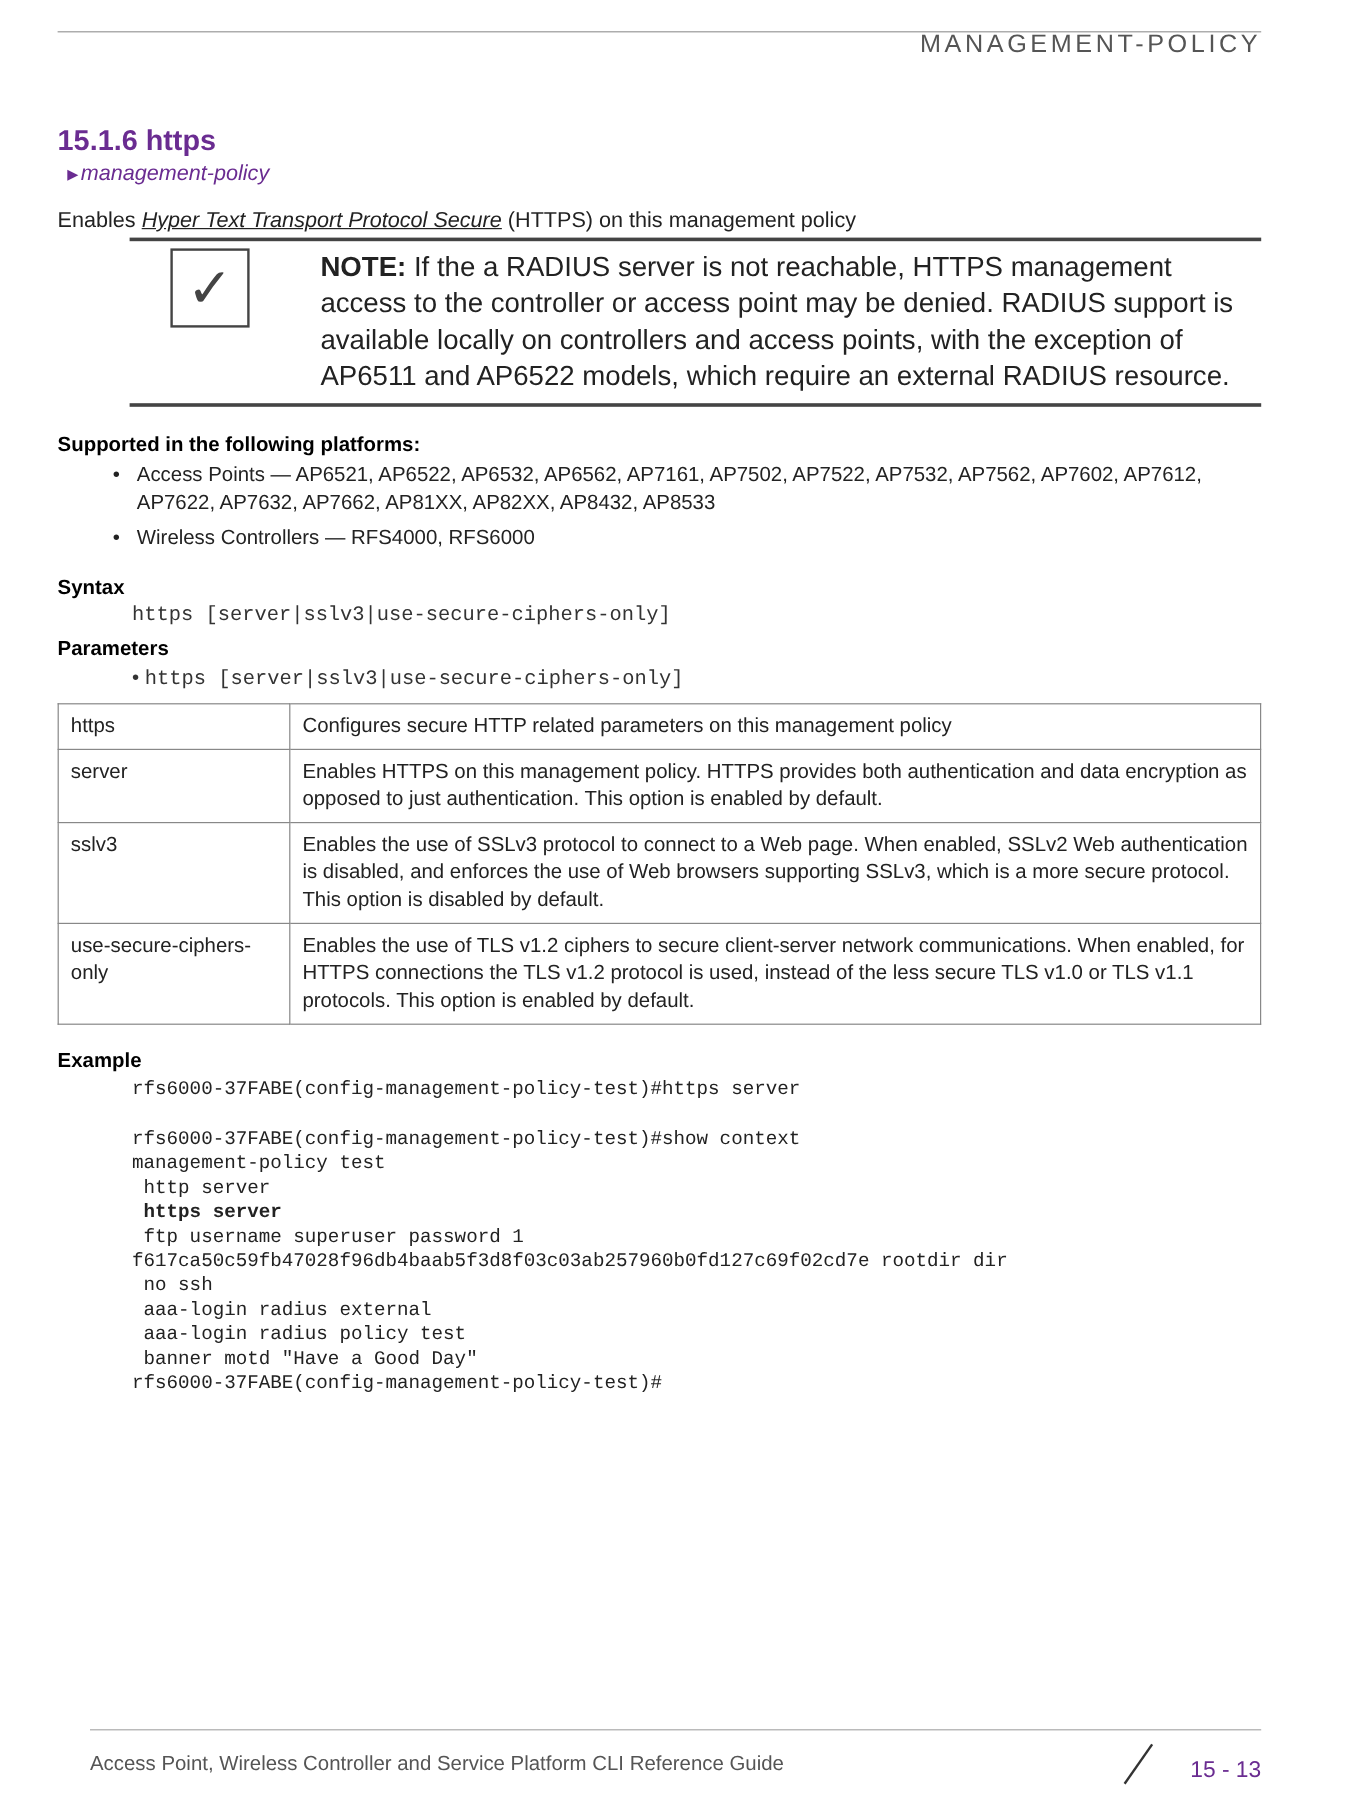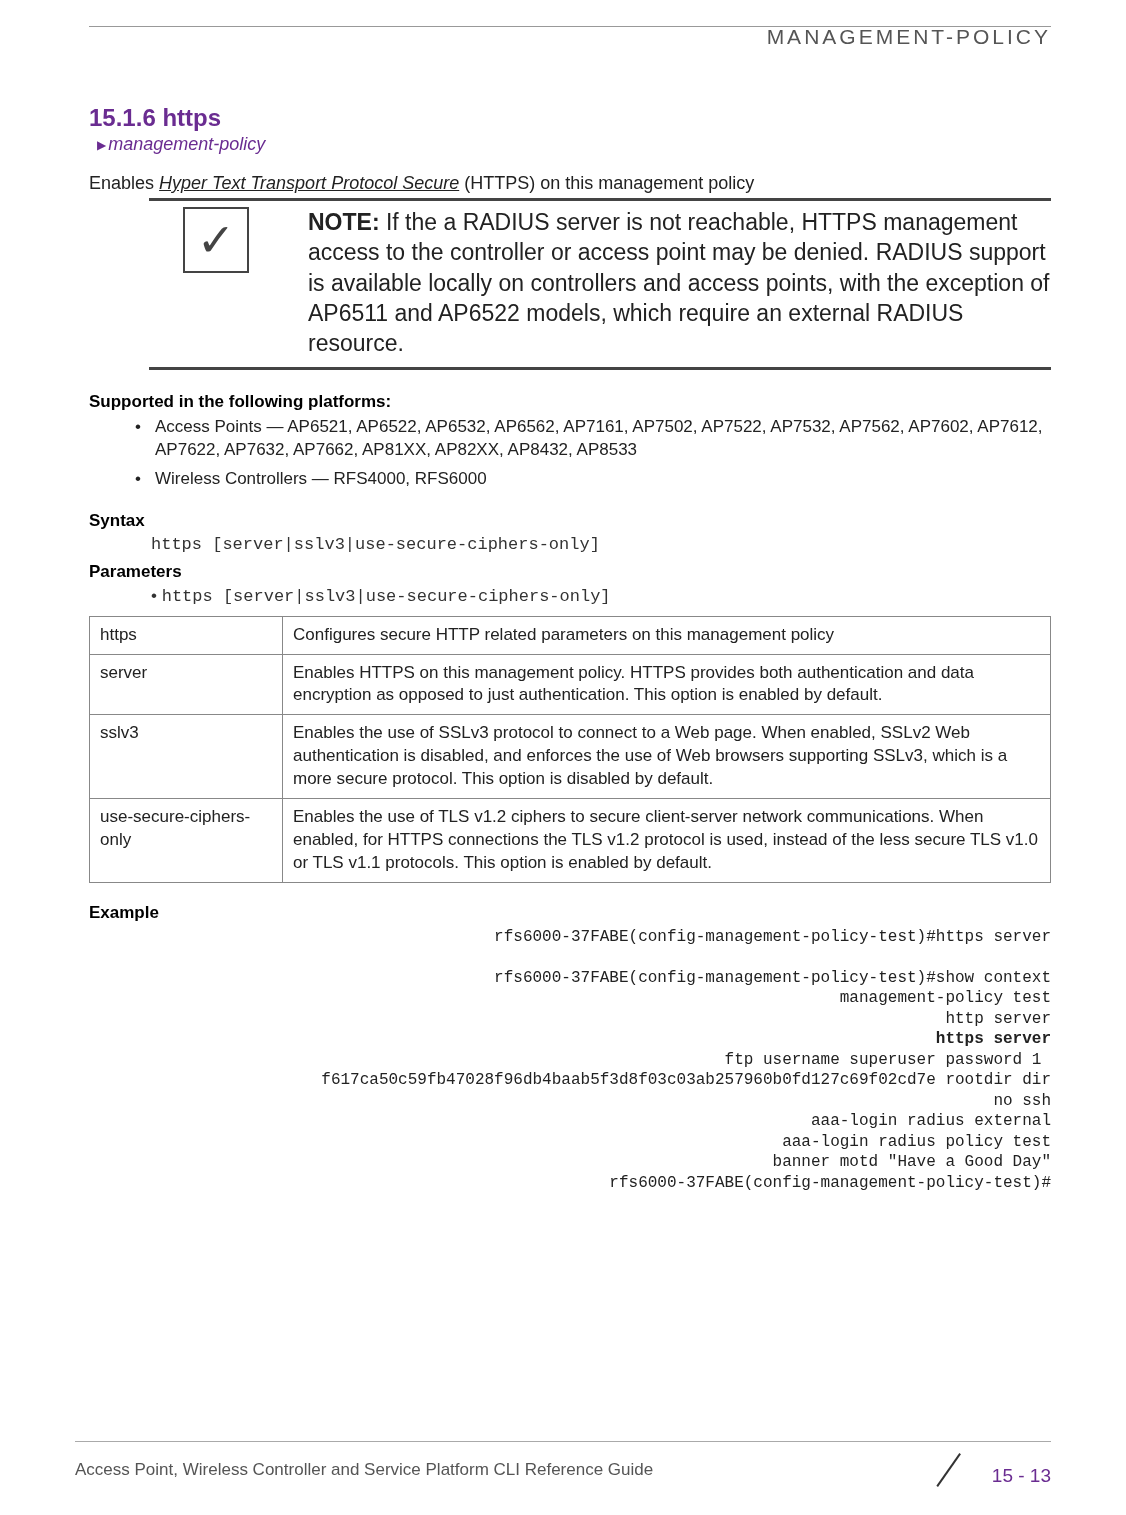--- a/index.html
+++ b/index.html
@@ -9,21 +9,21 @@
     color: #333;
     margin: 0;
     padding: 0;
     background: #fff;
   }
   .page {
     width: 1126px;
     height: 1515px;
     position: relative;
     box-sizing: border-box;
-    padding: 20px 75px 0 89px;
+    padding: 20px 75px 0 48px;
   }
   .topline {
     border-top: 1px solid #999;
     margin-top: 6px;
   }
   .running-head {
     text-align: right;
     font-size: 21px;
     letter-spacing: 3px;
     color: #555;
@@ -101,21 +101,20 @@
     color: #222;
   }
   table.params td.k { width: 172px; background:#fff; }
   pre.example {
     font-family: "Courier New", monospace;
     font-size: 16px;
     margin: 4px 0 0 62px;
     line-height: 1.28;
     white-space: pre;
     color: #222;
-    text-align: right;
   }
   .footer {
     position: absolute;
     bottom: 28px;
     left: 75px; right: 75px;
     border-top: 1px solid #aaa;
     padding-top: 10px;
     display: flex;
     align-items: center;
     justify-content: space-between;

